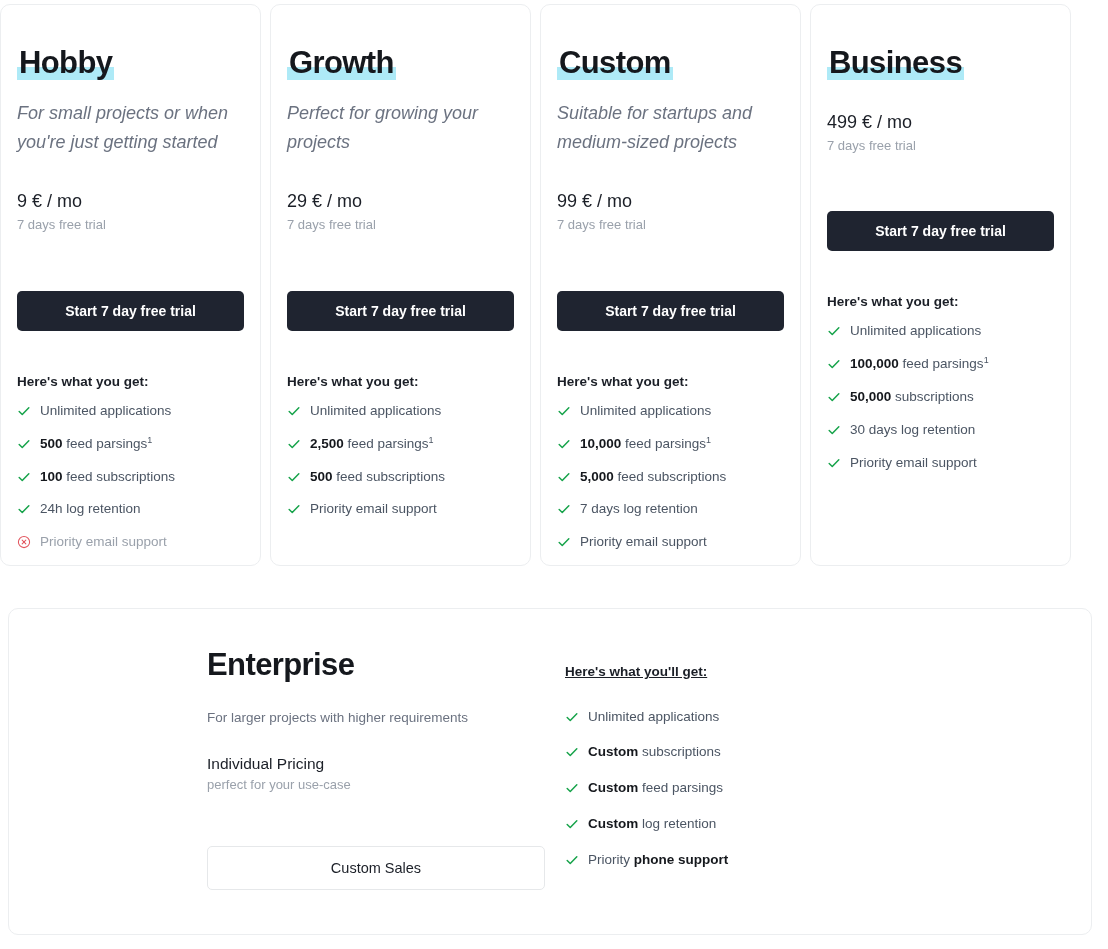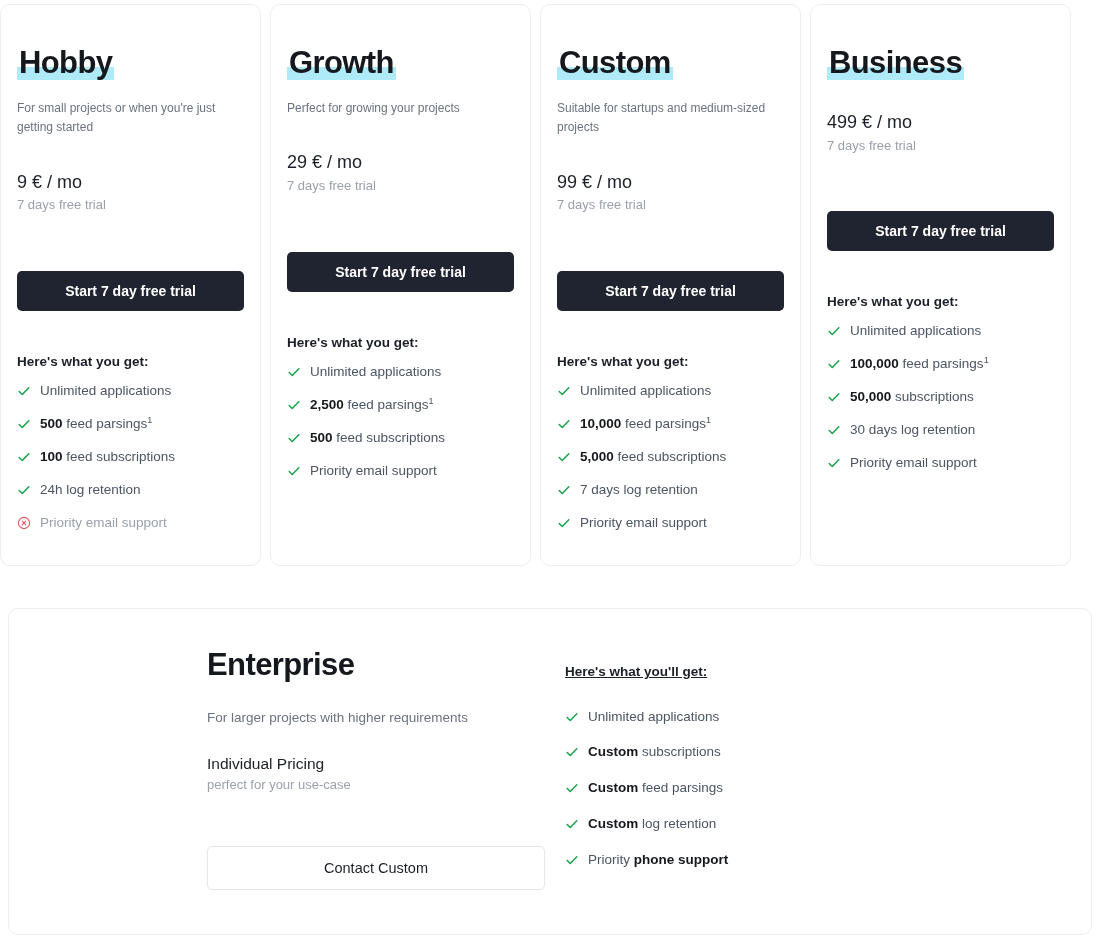--- a/index.html
+++ b/index.html
@@ -46,25 +46,26 @@
     position: absolute;
     left: 0; right: 0;
     bottom: -2px;
     height: 13px;
     background: #aeeaf7;
     z-index: 0;
   }
   .plan-title .txt { position: relative; z-index: 1; }
 
   .plan-desc {
-    font-size: 12px;
+    font-size: 18px;
     line-height: 1.62;
     color: #6b7280;
     margin-top: 21px;
     max-width: 215px;
+    font-style: italic;
   }
   .price {
     font-size: 18px;
     color: #1b1f27;
     margin-top: 34px;
     line-height: 1.2;
   }
   .trial {
     font-size: 13px;
     color: #9aa1ab;
@@ -375,21 +376,21 @@
     </div>
 
   </div>
 
   <div class="enterprise">
     <div class="ent-left">
       <h2 class="ent-title">Enterprise</h2>
       <div class="ent-desc">For larger projects with higher requirements</div>
       <div class="ent-price">Individual Pricing</div>
       <div class="ent-sub">perfect for your use-case</div>
-      <button class="cta-light">Contact Custom</button>
+      <button class="cta-light">Custom Sales</button>
     </div>
     <div class="ent-right">
       <div class="feat-head">Here's what you'll get:</div>
       <ul class="feat-list">
           <li class="feat">
             <span style="display: inline-flex;">
               <svg class="ic" viewBox="0 0 16 16" fill="none" xmlns="http://www.w3.org/2000/svg">
                 <path d="M2.5 8.6L6 12L13.5 4.2" stroke="#16a34a" stroke-width="1.7" stroke-linecap="round" stroke-linejoin="round"></path>
               </svg>
             </span>

